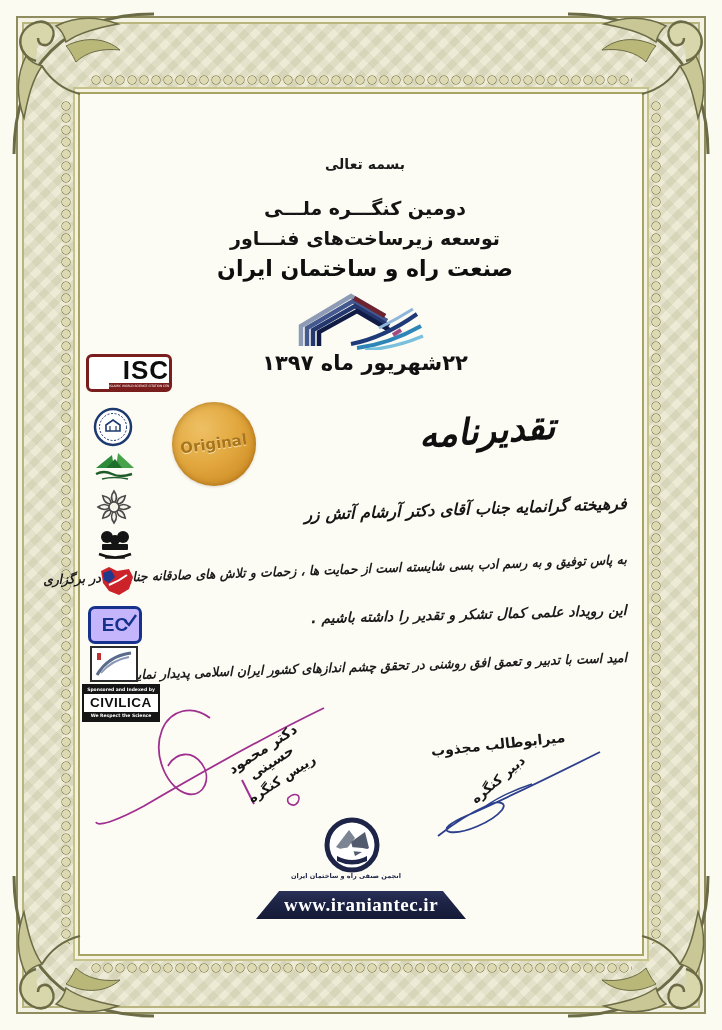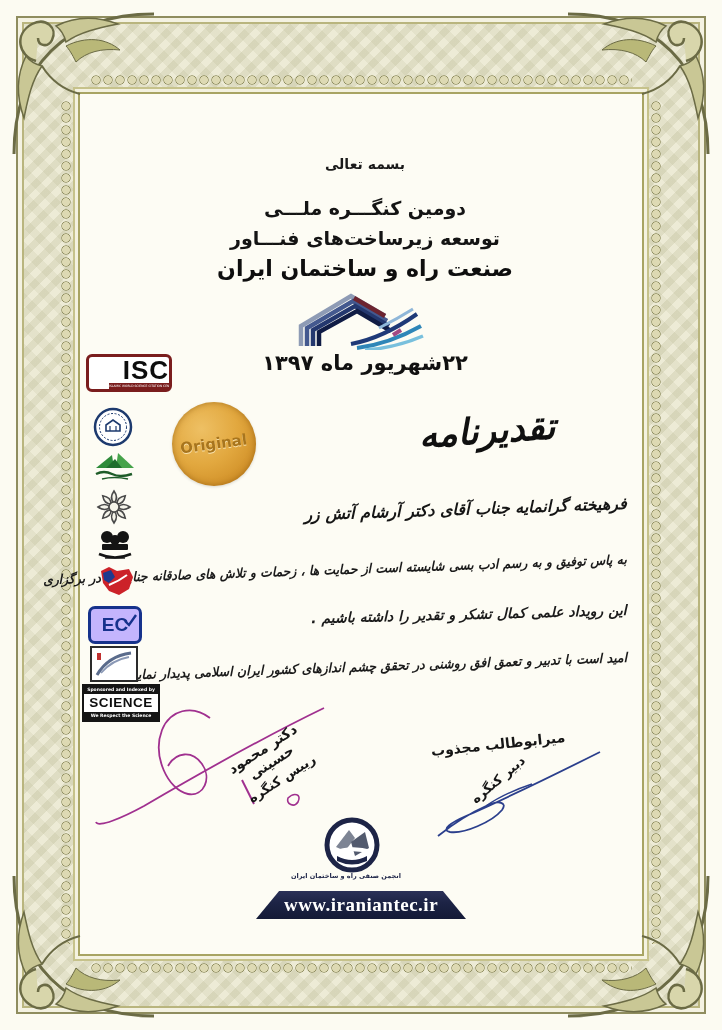--- a/index.html
+++ b/index.html
@@ -237,17 +237,17 @@
   <div class="calligbox">
     <svg width="44" height="32" viewBox="0 0 44 32">
       <path d="M5,27 Q16,8 39,5" fill="none" stroke="#5a6b8c" stroke-width="3"></path>
       <path d="M9,25 Q20,12 37,9" fill="none" stroke="#8a98b5" stroke-width="1.8"></path>
       <rect x="5" y="5" width="4" height="7" fill="#c03030"></rect>
     </svg>
   </div>
 
   <div class="civilica">
     <div class="bar">Sponsored and Indexed by</div>
-    <div class="word">SCIENCE</div>
+    <div class="word">CIVILICA</div>
     <div class="bar">We Respect the Science</div>
   </div>
 
 </div>
 
 </body></html>

